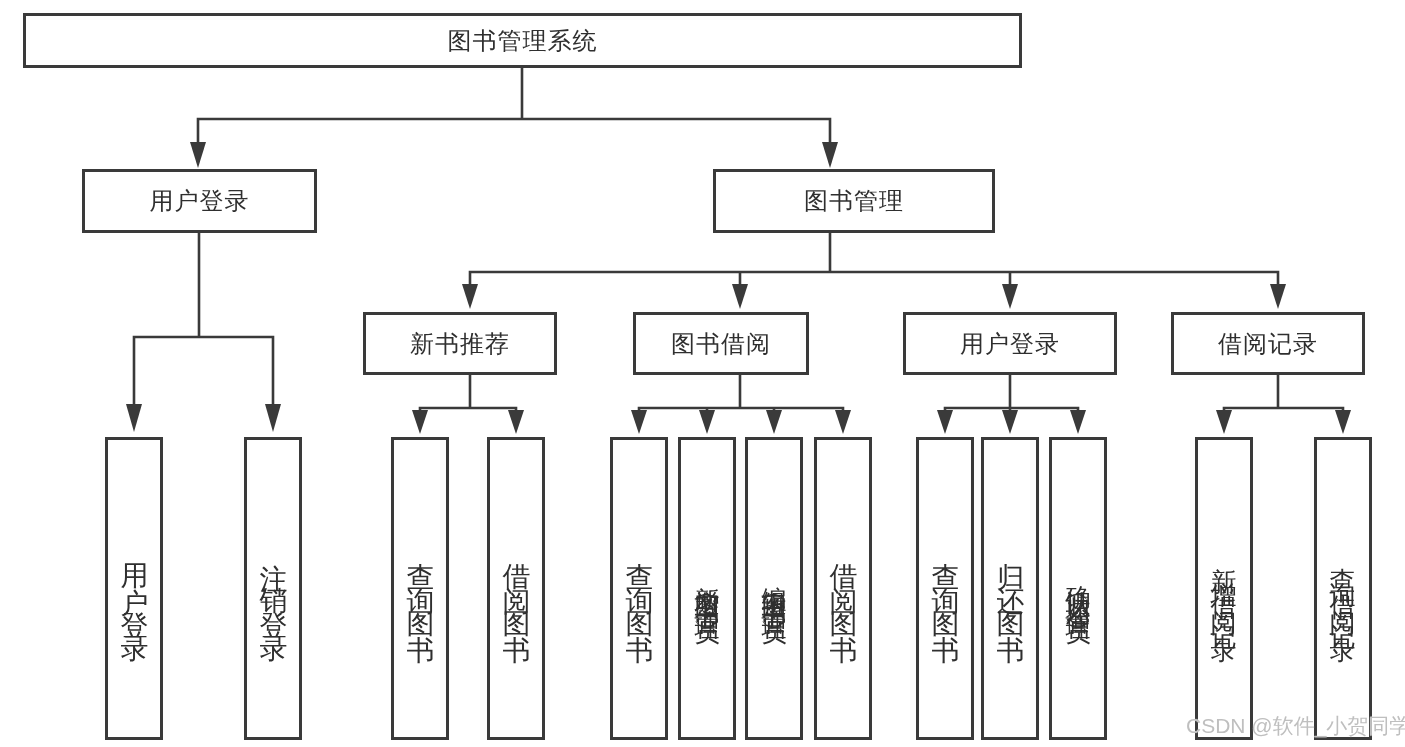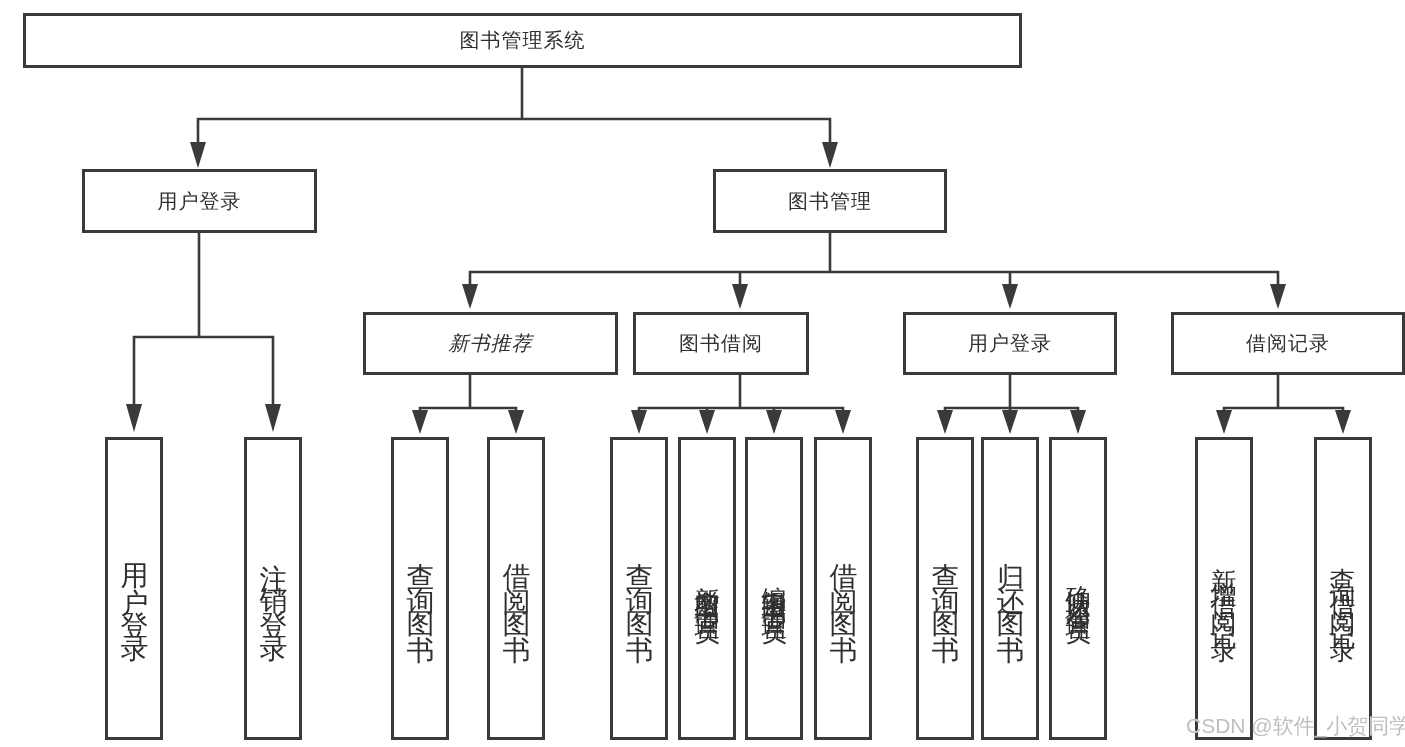--- a/index.html
+++ b/index.html
@@ -36,21 +36,21 @@
     position: absolute;
     box-sizing: border-box;
     background: #ffffff;
     border: 3px solid #3a3a3a;
     display: flex;
     align-items: center;
     justify-content: center;
     color: #2f2f2f;
   }
   .hlabel {
-    font-size: 20px;
+    font-size: 24px;
     letter-spacing: 1px;
     white-space: nowrap;
   }
   .leaf {
     top: 437px;
     width: 58px;
     height: 303px;
   }
   .vlabel {
     writing-mode: vertical-rl;
@@ -120,34 +120,34 @@
     </g>
   </svg>
 
   <div class="box" style="left:23px; top:13px; width:999px; height:55px;">
     <span class="hlabel">图书管理系统</span>
   </div>
 
   <div class="box" style="left:82px; top:169px; width:235px; height:64px;">
     <span class="hlabel">用户登录</span>
   </div>
-  <div class="box" style="left:713px; top:169px; width:234px; height:64px;">
+  <div class="box" style="left:713px; top:169px; width:282px; height:64px;">
     <span class="hlabel">图书管理</span>
   </div>
 
-  <div class="box" style="left:363px; top:312px; width:255px; height:63px;font-style:italic;">
+  <div class="box" style="left:363px; top:312px; width:194px; height:63px;">
     <span class="hlabel">新书推荐</span>
   </div>
   <div class="box" style="left:633px; top:312px; width:176px; height:63px;">
     <span class="hlabel">图书借阅</span>
   </div>
   <div class="box" style="left:903px; top:312px; width:214px; height:63px;">
     <span class="hlabel">用户登录</span>
   </div>
-  <div class="box" style="left:1171px; top:312px; width:234px; height:63px;">
+  <div class="box" style="left:1171px; top:312px; width:194px; height:63px;">
     <span class="hlabel">借阅记录</span>
   </div>
 
   <div class="box leaf" style="left:105px;">
     <span class="vlabel v4">用户登录</span>
   </div>
   <div class="box leaf" style="left:244px;">
     <span class="vlabel v4">注销登录</span>
   </div>
 

